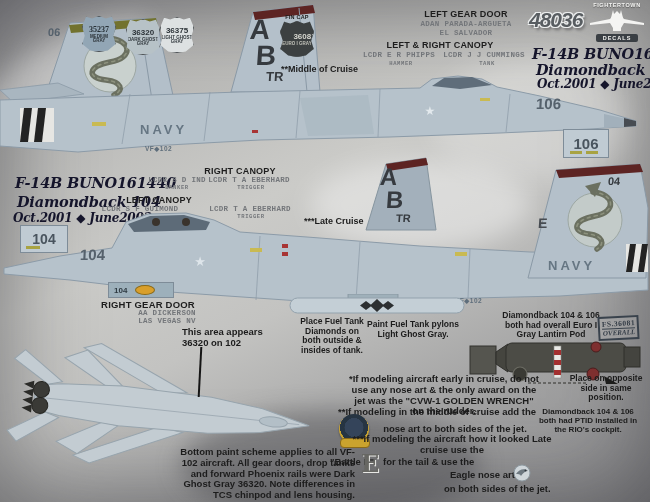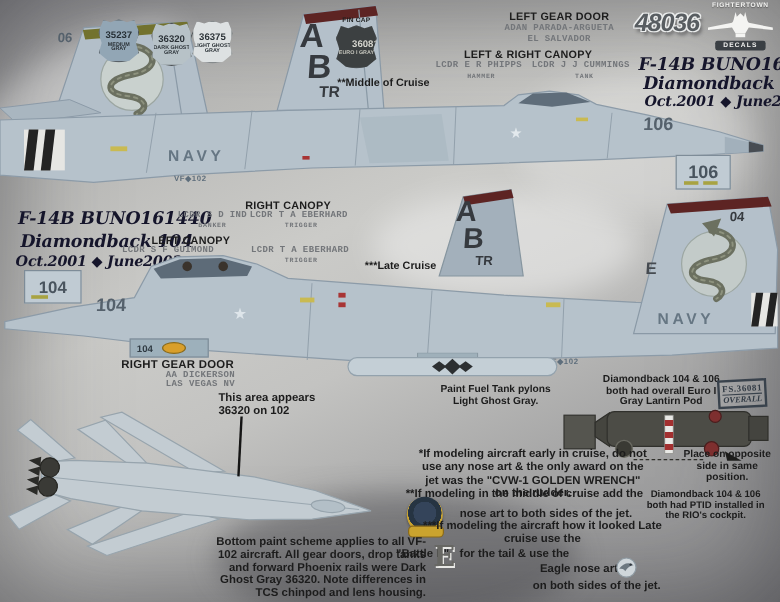--- a/index.html
+++ b/index.html
@@ -52,21 +52,21 @@
       <path d="M68,20 C92,22 94,40 70,44 C48,48 46,60 66,62 C82,64 84,72 74,77"></path>
     </g>
     <g stroke="#8d927e" stroke-width="1.6" fill="none" stroke-linecap="round">
       <path d="M68,20 C92,22 94,40 70,44 C48,48 46,60 66,62 C82,64 84,72 74,77" stroke-dasharray="3,4"></path>
     </g>
     <polygon points="60,14 76,10 70,25" fill="#6b7060"></polygon>
   </svg>
   <div class="abs modex" style="left:48px;top:26px;font-size:11px;">06</div>
 
   <div class="chip" style="left:82px;top:16px;width:34px;height:36px;background:#92a6b5;">
-    <div class="fs" style="color:#273036;">35237</div>
+    <div class="fs" style="color:#273036;font-family:Liberation Serif, serif;">35237</div>
     <div class="nm" style="color:#2c3338;">MEDIUM GRAY</div>
   </div>
   <div class="chip" style="left:126px;top:19px;width:34px;height:36px;background:#b7c2c7;">
     <div class="fs" style="color:#2b3237;">36320</div>
     <div class="nm" style="color:#31383d;">DARK GHOST GRAY</div>
   </div>
   <div class="chip" style="left:160px;top:17px;width:34px;height:36px;background:#dde1e2;">
     <div class="fs" style="color:#2b3237;">36375</div>
     <div class="nm" style="color:#31383d;">LIGHT GHOST GRAY</div>
   </div>
@@ -240,20 +240,21 @@
 36320 on 102</div>
   <div class="pointer" style="left:199px;top:347px;height:50px;transform:rotate(3deg);"></div>
 
   <svg class="abs" style="left:288px;top:294px;" width="178" height="24" viewBox="0 0 178 24">
     <rect x="60" y="0" width="50" height="5" fill="#9fb0ba" stroke="#86959f" stroke-width=".8"></rect>
     <rect x="2" y="4" width="174" height="15" rx="7.5" fill="#c4cfd6" stroke="#93a2ad" stroke-width="1"></rect>
     <polygon points="78,7 84,11.5 78,16 72,11.5" fill="#2c2f31"></polygon>
     <polygon points="89,5 96,11.5 89,18 82,11.5" fill="#2c2f31"></polygon>
     <polygon points="100,7 106,11.5 100,16 94,11.5" fill="#2c2f31"></polygon>
   </svg>
+  <div class="abs note" style="left:332px;top:317px;width:66px;font-size:8.5px;transform:translateX(-50%);">Place Fuel Tank Diamonds on both outside &amp; insides of tank.</div>
   <div class="abs note" style="left:413px;top:320px;width:92px;font-size:8.5px;transform:translateX(-50%);">Paint Fuel Tank pylons Light Ghost Gray.</div>
 
   <div class="abs note" style="left:551px;top:311px;width:98px;font-size:8.5px;transform:translateX(-50%);">Diamondback 104 &amp; 106 both had overall Euro I Gray Lantirn Pod</div>
   <div class="stamp" style="left:598px;top:316px;">
     <div class="l1">FS.36081</div>
     <div class="l2">OVERALL</div>
   </div>
   <svg class="abs" style="left:468px;top:334px;" width="185" height="54" viewBox="0 0 185 54">
     <rect x="2" y="12" width="26" height="28" fill="#55554f" stroke="#33332f" stroke-width="1"></rect>
     <line x1="28" y1="26" x2="40" y2="26" stroke="#33332f" stroke-width="2"></line>

